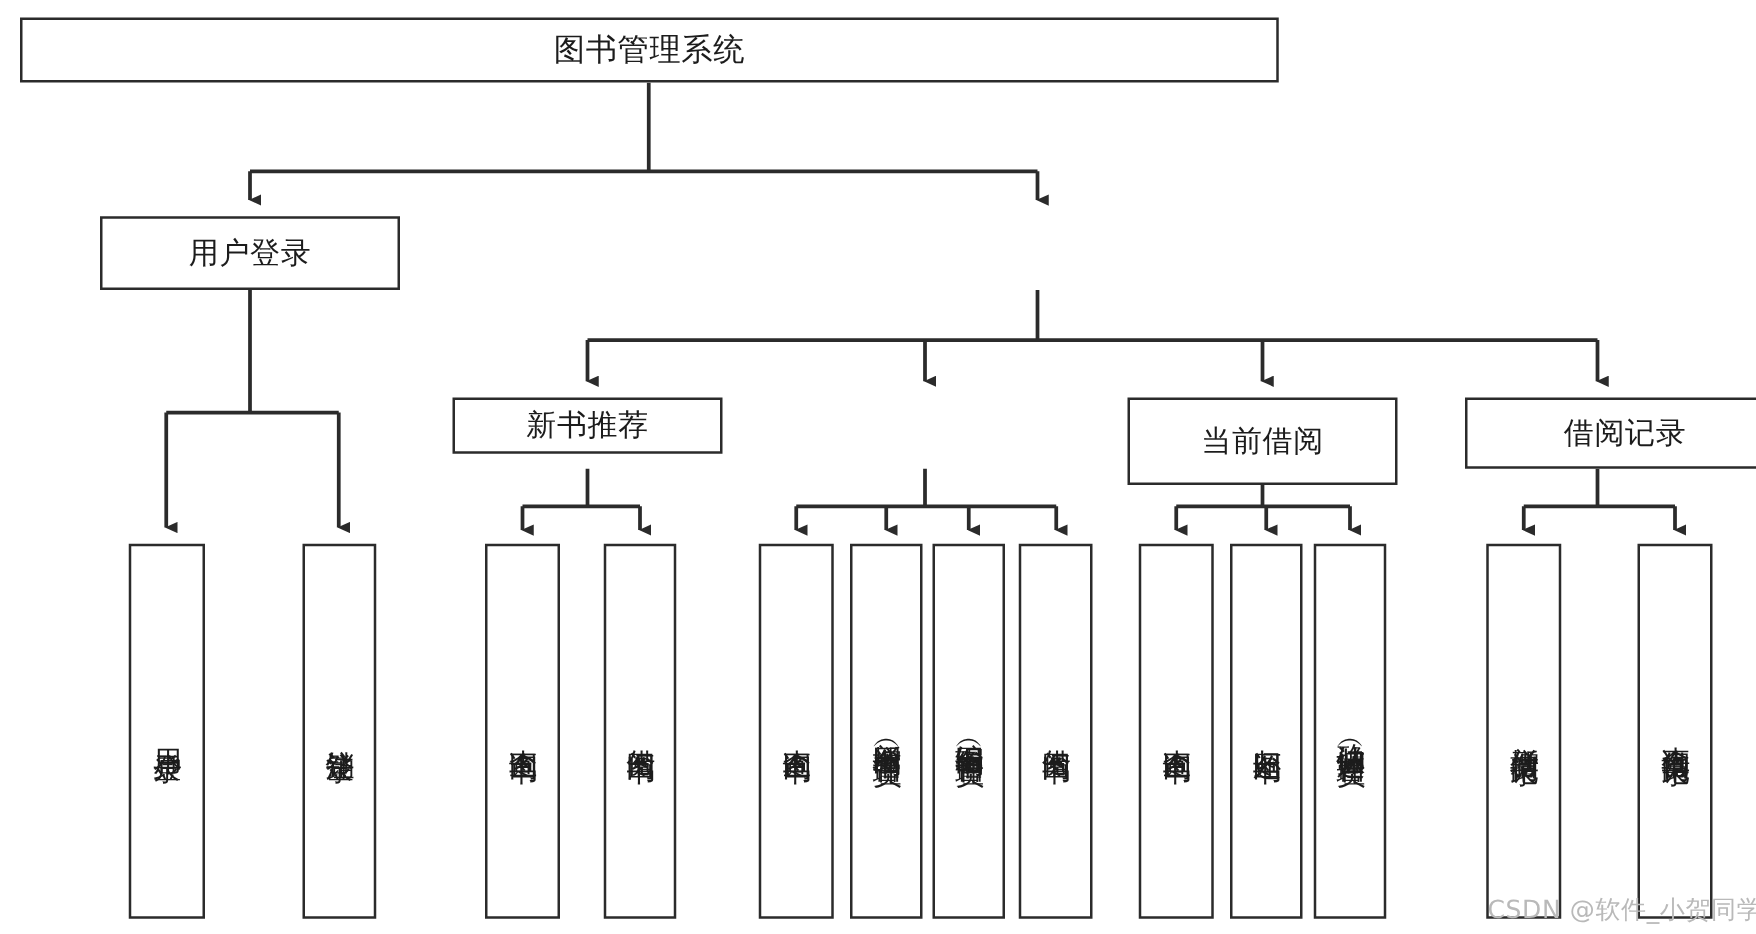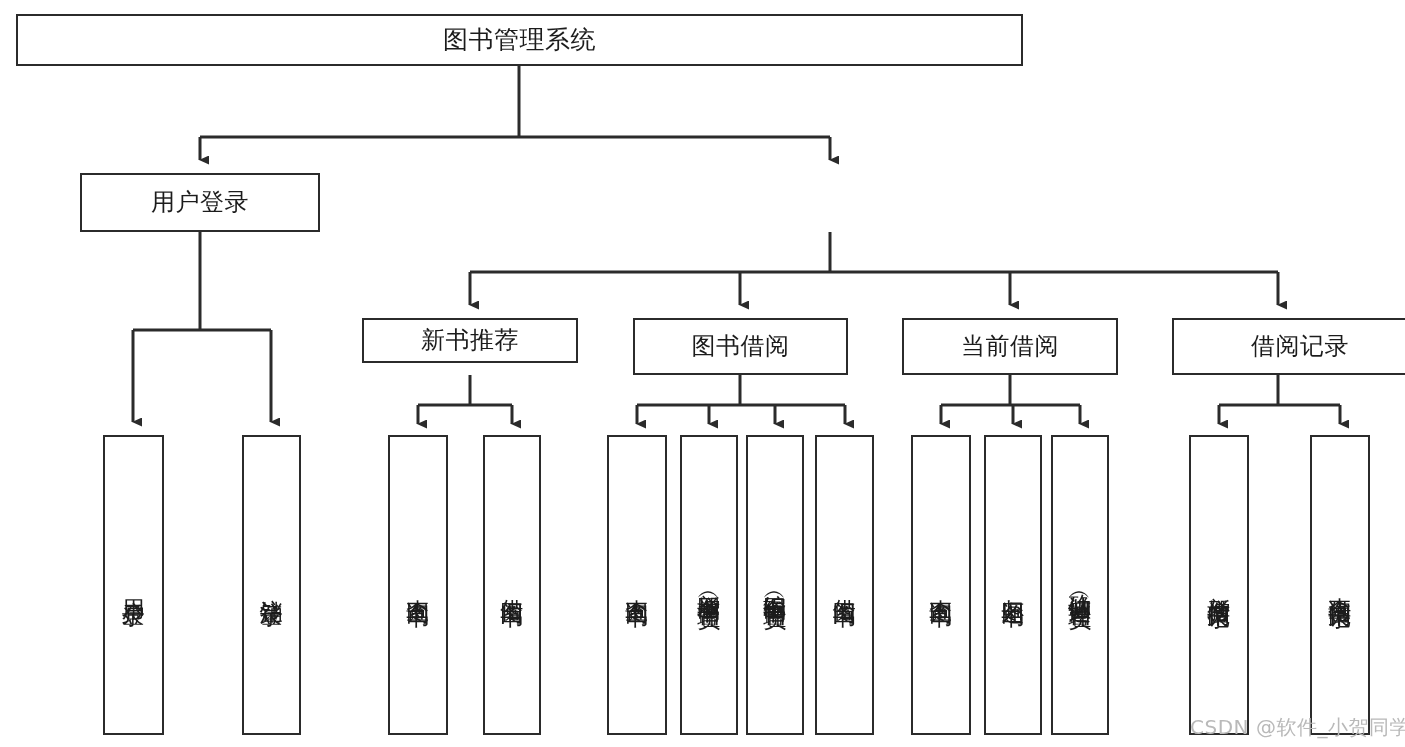--- a/index.html
+++ b/index.html
@@ -128,24 +128,21 @@
     <span class="node-label">图书管理系统</span>
   </div>
 
   <div class="node level2" style="left:80px; top:173px; width:240px; height:59px;">
     <span class="node-label">用户登录</span>
   </div>
 
   <div class="node level3" style="left:362px; top:318px; width:216px; height:45px;">
     <span class="node-label">新书推荐</span>
   </div>
-  <div class="node level3" style="left:633px; top:318px; width:215px; height:57px;">
-    <span class="node-label">图书借阅</span>
-  </div>
-  <div class="node level3" style="left:902px; top:318px; width:216px; height:57px;">
+  <div class="node level3" style="left:902px; top:318px; width:216px; height:70px;">
     <span class="node-label">当前借阅</span>
   </div>
   <div class="node level3" style="left:1172px; top:318px; width:256px; height:57px;">
     <span class="node-label">借阅记录</span>
   </div>
 
   <div class="node leaf" style="left:103px; top:435px; width:61px; height:300px;">
     <span class="node-label">用户登录</span>
   </div>
   <div class="node leaf" style="left:242px; top:435px; width:59px; height:300px;">

